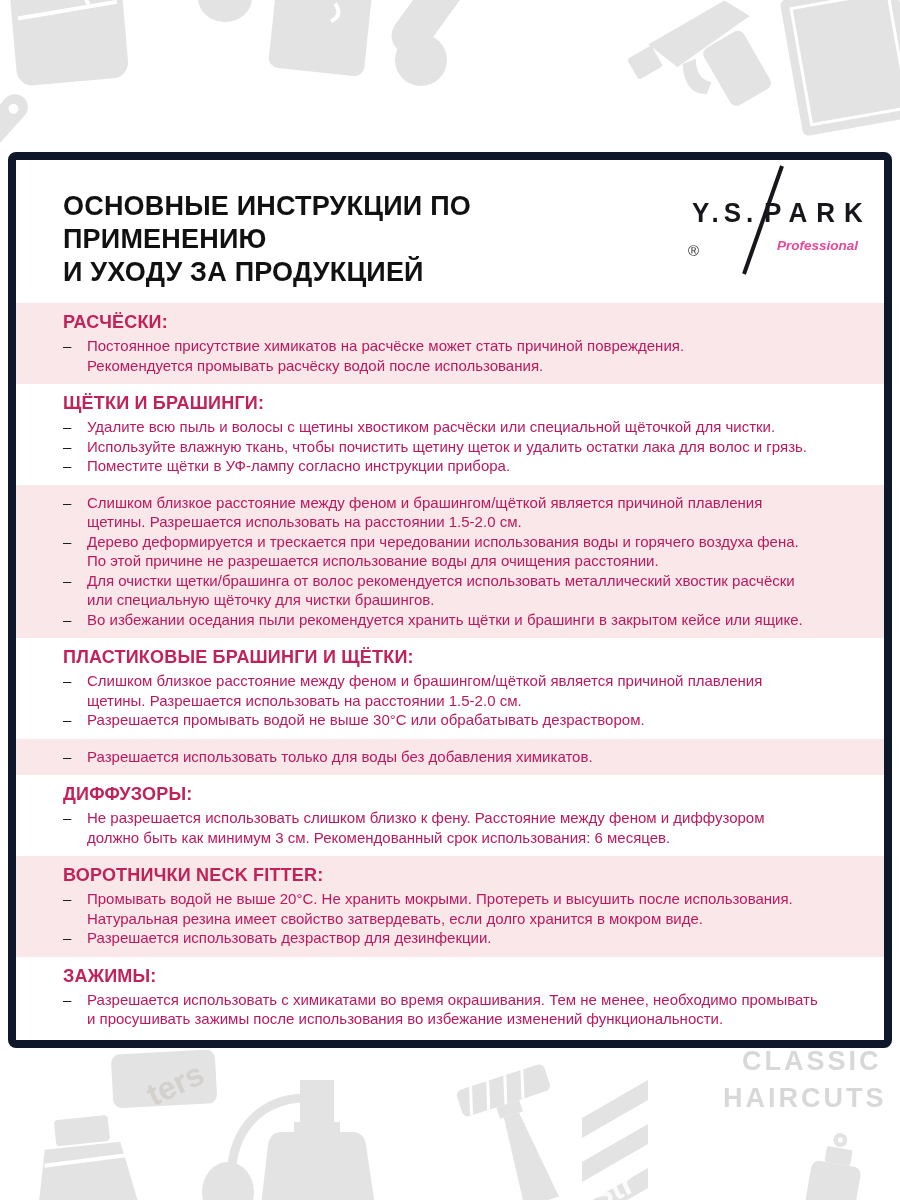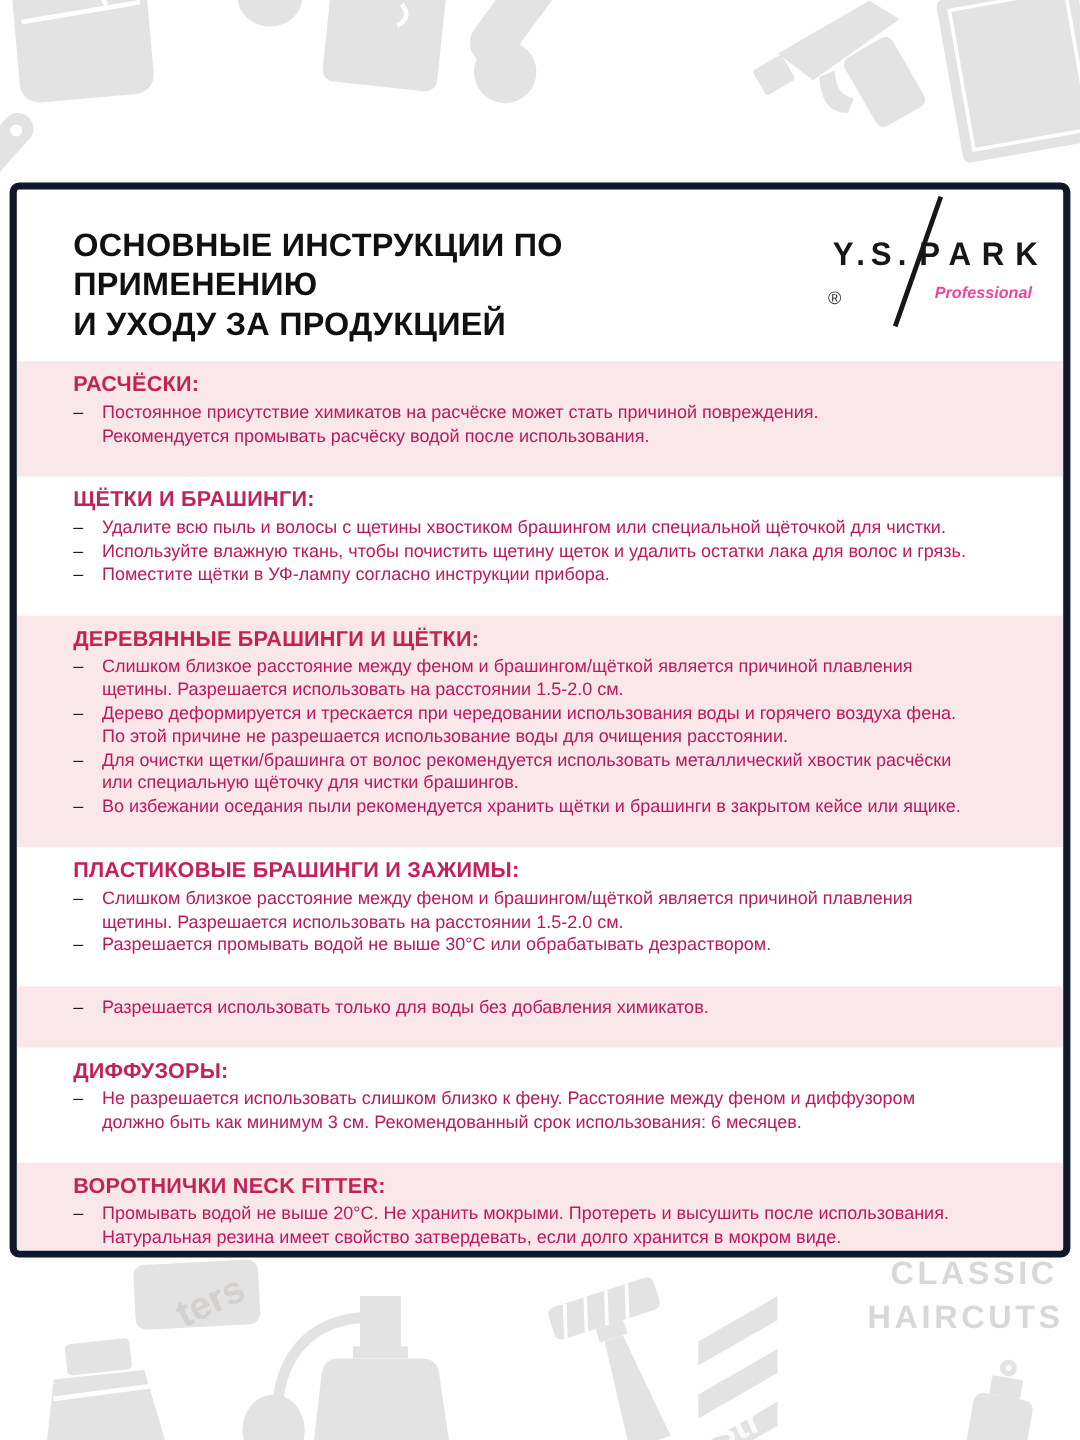--- a/index.html
+++ b/index.html
@@ -14,37 +14,37 @@
     position:absolute;font-weight:700;font-size:27px;letter-spacing:3px;
     color:#d8d8d8;white-space:nowrap;
   }
   .wm-frag{
     position:absolute;font-weight:700;font-size:32px;white-space:nowrap;
   }
   
   .card{
     position:absolute;left:8px;top:152px;width:884px;height:896px;
     box-sizing:border-box;background:#ffffff;
-    border:6px solid #0f172a;border-radius:8px;
+    border:8px solid #0f172a;border-radius:8px;
     overflow:hidden;z-index:1;
   }
   .card-header{position:relative;padding:30px 215px 14px 47px;}
   .page-title{
     margin:0;font-size:27px;line-height:33px;font-weight:700;color:#111111;
     letter-spacing:.2px;white-space:pre-line;
   }
   
   .logo{position:absolute;top:14px;right:24px;width:182px;height:96px;}
   .logo-ys{position:absolute;left:14px;top:24px;font-weight:700;font-size:26px;letter-spacing:5px;color:#17171b;transform:scaleY(1.05);}
   .logo-park{position:absolute;left:86px;top:24px;font-weight:700;font-size:26px;letter-spacing:9px;color:#17171b;transform:scaleY(1.05);}
   .logo-slash{position:absolute;left:0;top:0;width:182px;height:96px;overflow:visible;}
   .logo-pro{position:absolute;right:2px;top:64px;font-style:italic;font-weight:700;font-size:13.5px;color:#ec4899;}
   .logo-reg{position:absolute;left:10px;top:68px;font-size:15px;color:#333;}
   
-  .section{padding:8px 38px 24px 47px;}
+  .section{padding:8px 38px 9px 47px;}
   .section.pink{background:#f9e7ea;}
   .section-title{
     margin:0 0 2px 0;font-size:18px;line-height:23px;font-weight:700;
     color:#c32258;letter-spacing:.2px;
   }
   .bullet{display:flex;align-items:flex-start;}
   .bullet .dash{flex:0 0 24px;font-size:15px;line-height:19.5px;color:#1d1d1d;}
   .bullet .btext{
     flex:1;font-size:15px;line-height:19.5px;color:#be185d;white-space:pre-line;
   }
@@ -153,33 +153,32 @@
         <div class="bullet">
           <span class="dash">–</span>
           <span class="btext">Постоянное присутствие химикатов на расчёске может стать причиной повреждения.
 Рекомендуется промывать расчёску водой после использования.</span>
         </div>
       </section>
       <section class="section">
         <h2 class="section-title">ЩЁТКИ И БРАШИНГИ:</h2>
         <div class="bullet">
           <span class="dash">–</span>
-          <span class="btext">Удалите всю пыль и волосы с щетины хвостиком брашингом или специальной щёточкой для чистки.</span>
+          <span class="btext">Удалите всю пыль и волосы с щетины хвостиком расчёски или специальной щёточкой для чистки.</span>
         </div>
         <div class="bullet">
           <span class="dash">–</span>
           <span class="btext">Используйте влажную ткань, чтобы почистить щетину щеток и удалить остатки лака для волос и грязь.</span>
         </div>
         <div class="bullet">
           <span class="dash">–</span>
           <span class="btext">Поместите щётки в УФ-лампу согласно инструкции прибора.</span>
         </div>
       </section>
       <section class="section pink">
-        <h2 class="section-title">ДЕРЕВЯННЫЕ БРАШИНГИ И ЩЁТКИ:</h2>
         <div class="bullet">
           <span class="dash">–</span>
           <span class="btext">Слишком близкое расстояние между феном и брашингом/щёткой является причиной плавления
 щетины. Разрешается использовать на расстоянии 1.5-2.0 см.</span>
         </div>
         <div class="bullet">
           <span class="dash">–</span>
           <span class="btext">Дерево деформируется и трескается при чередовании использования воды и горячего воздуха фена.
 По этой причине не разрешается использование воды для очищения расстоянии.</span>
         </div>
@@ -187,21 +186,21 @@
           <span class="dash">–</span>
           <span class="btext">Для очистки щетки/брашинга от волос рекомендуется использовать металлический хвостик расчёски
 или специальную щёточку для чистки брашингов.</span>
         </div>
         <div class="bullet">
           <span class="dash">–</span>
           <span class="btext">Во избежании оседания пыли рекомендуется хранить щётки и брашинги в закрытом кейсе или ящике.</span>
         </div>
       </section>
       <section class="section">
-        <h2 class="section-title">ПЛАСТИКОВЫЕ БРАШИНГИ И ЗАЖИМЫ:</h2>
+        <h2 class="section-title">ПЛАСТИКОВЫЕ БРАШИНГИ И ЩЁТКИ:</h2>
         <div class="bullet">
           <span class="dash">–</span>
           <span class="btext">Слишком близкое расстояние между феном и брашингом/щёткой является причиной плавления
 щетины. Разрешается использовать на расстоянии 1.5-2.0 см.</span>
         </div>
         <div class="bullet">
           <span class="dash">–</span>
           <span class="btext">Разрешается промывать водой не выше 30°C или обрабатывать дезраствором.</span>
         </div>
       </section>

